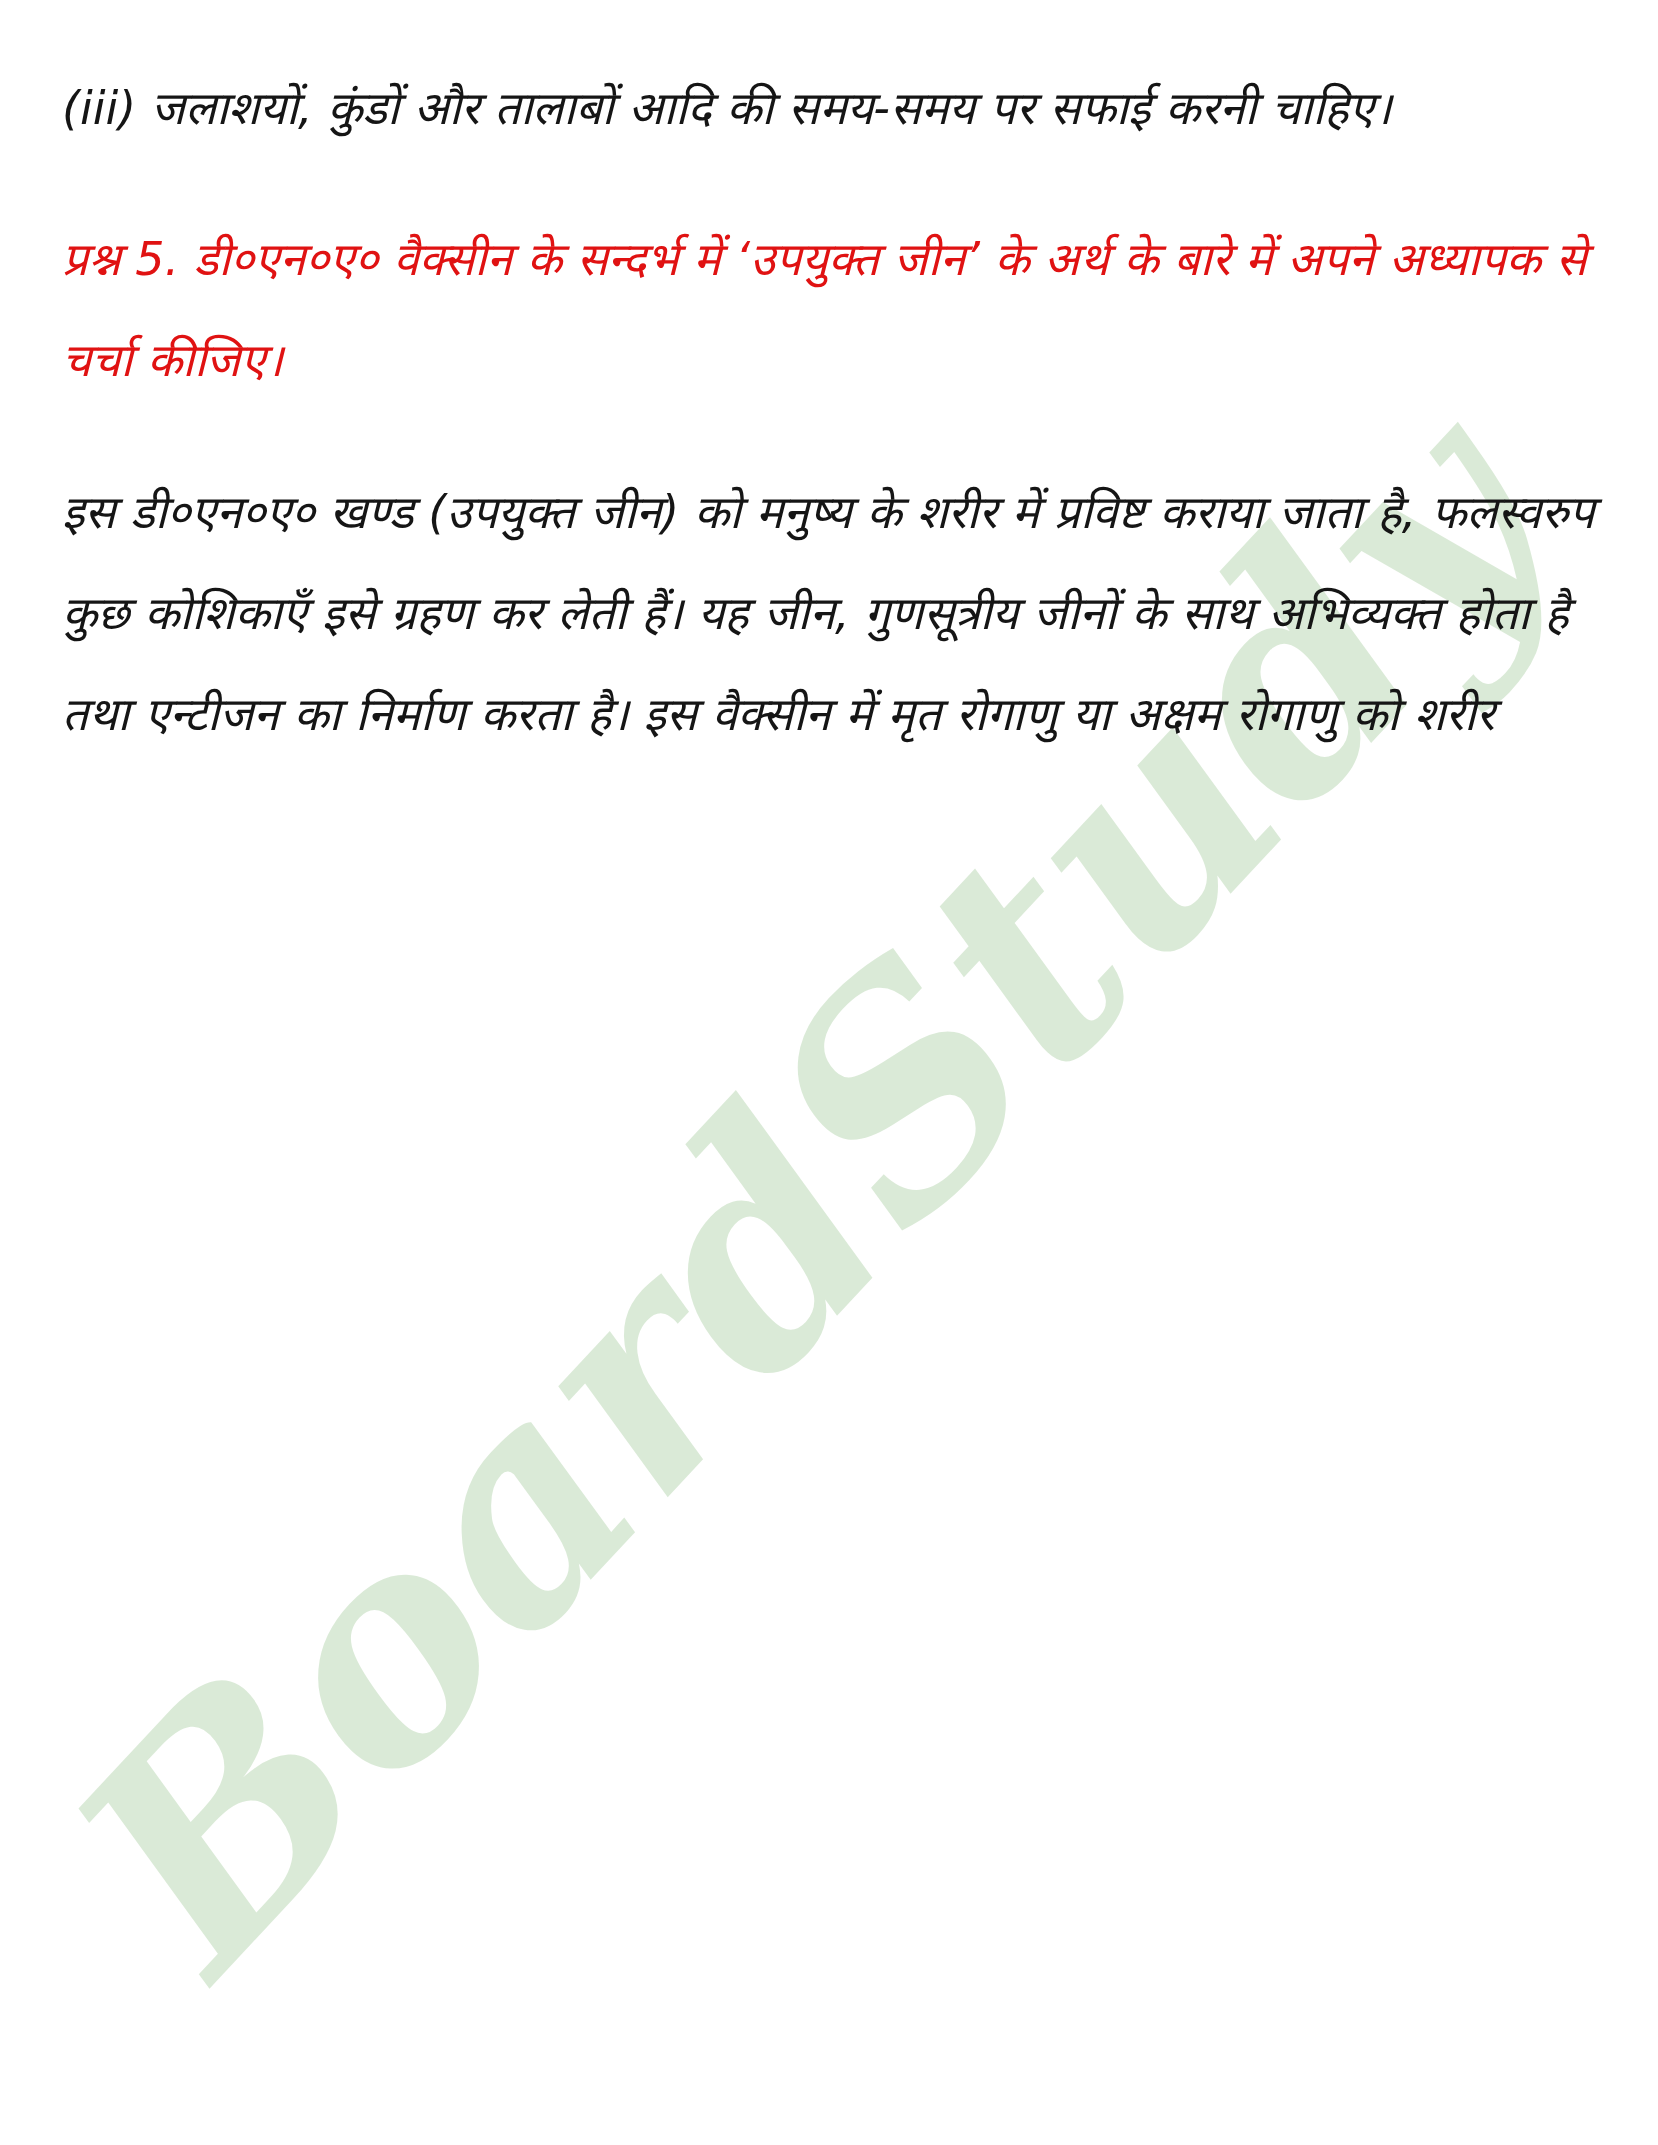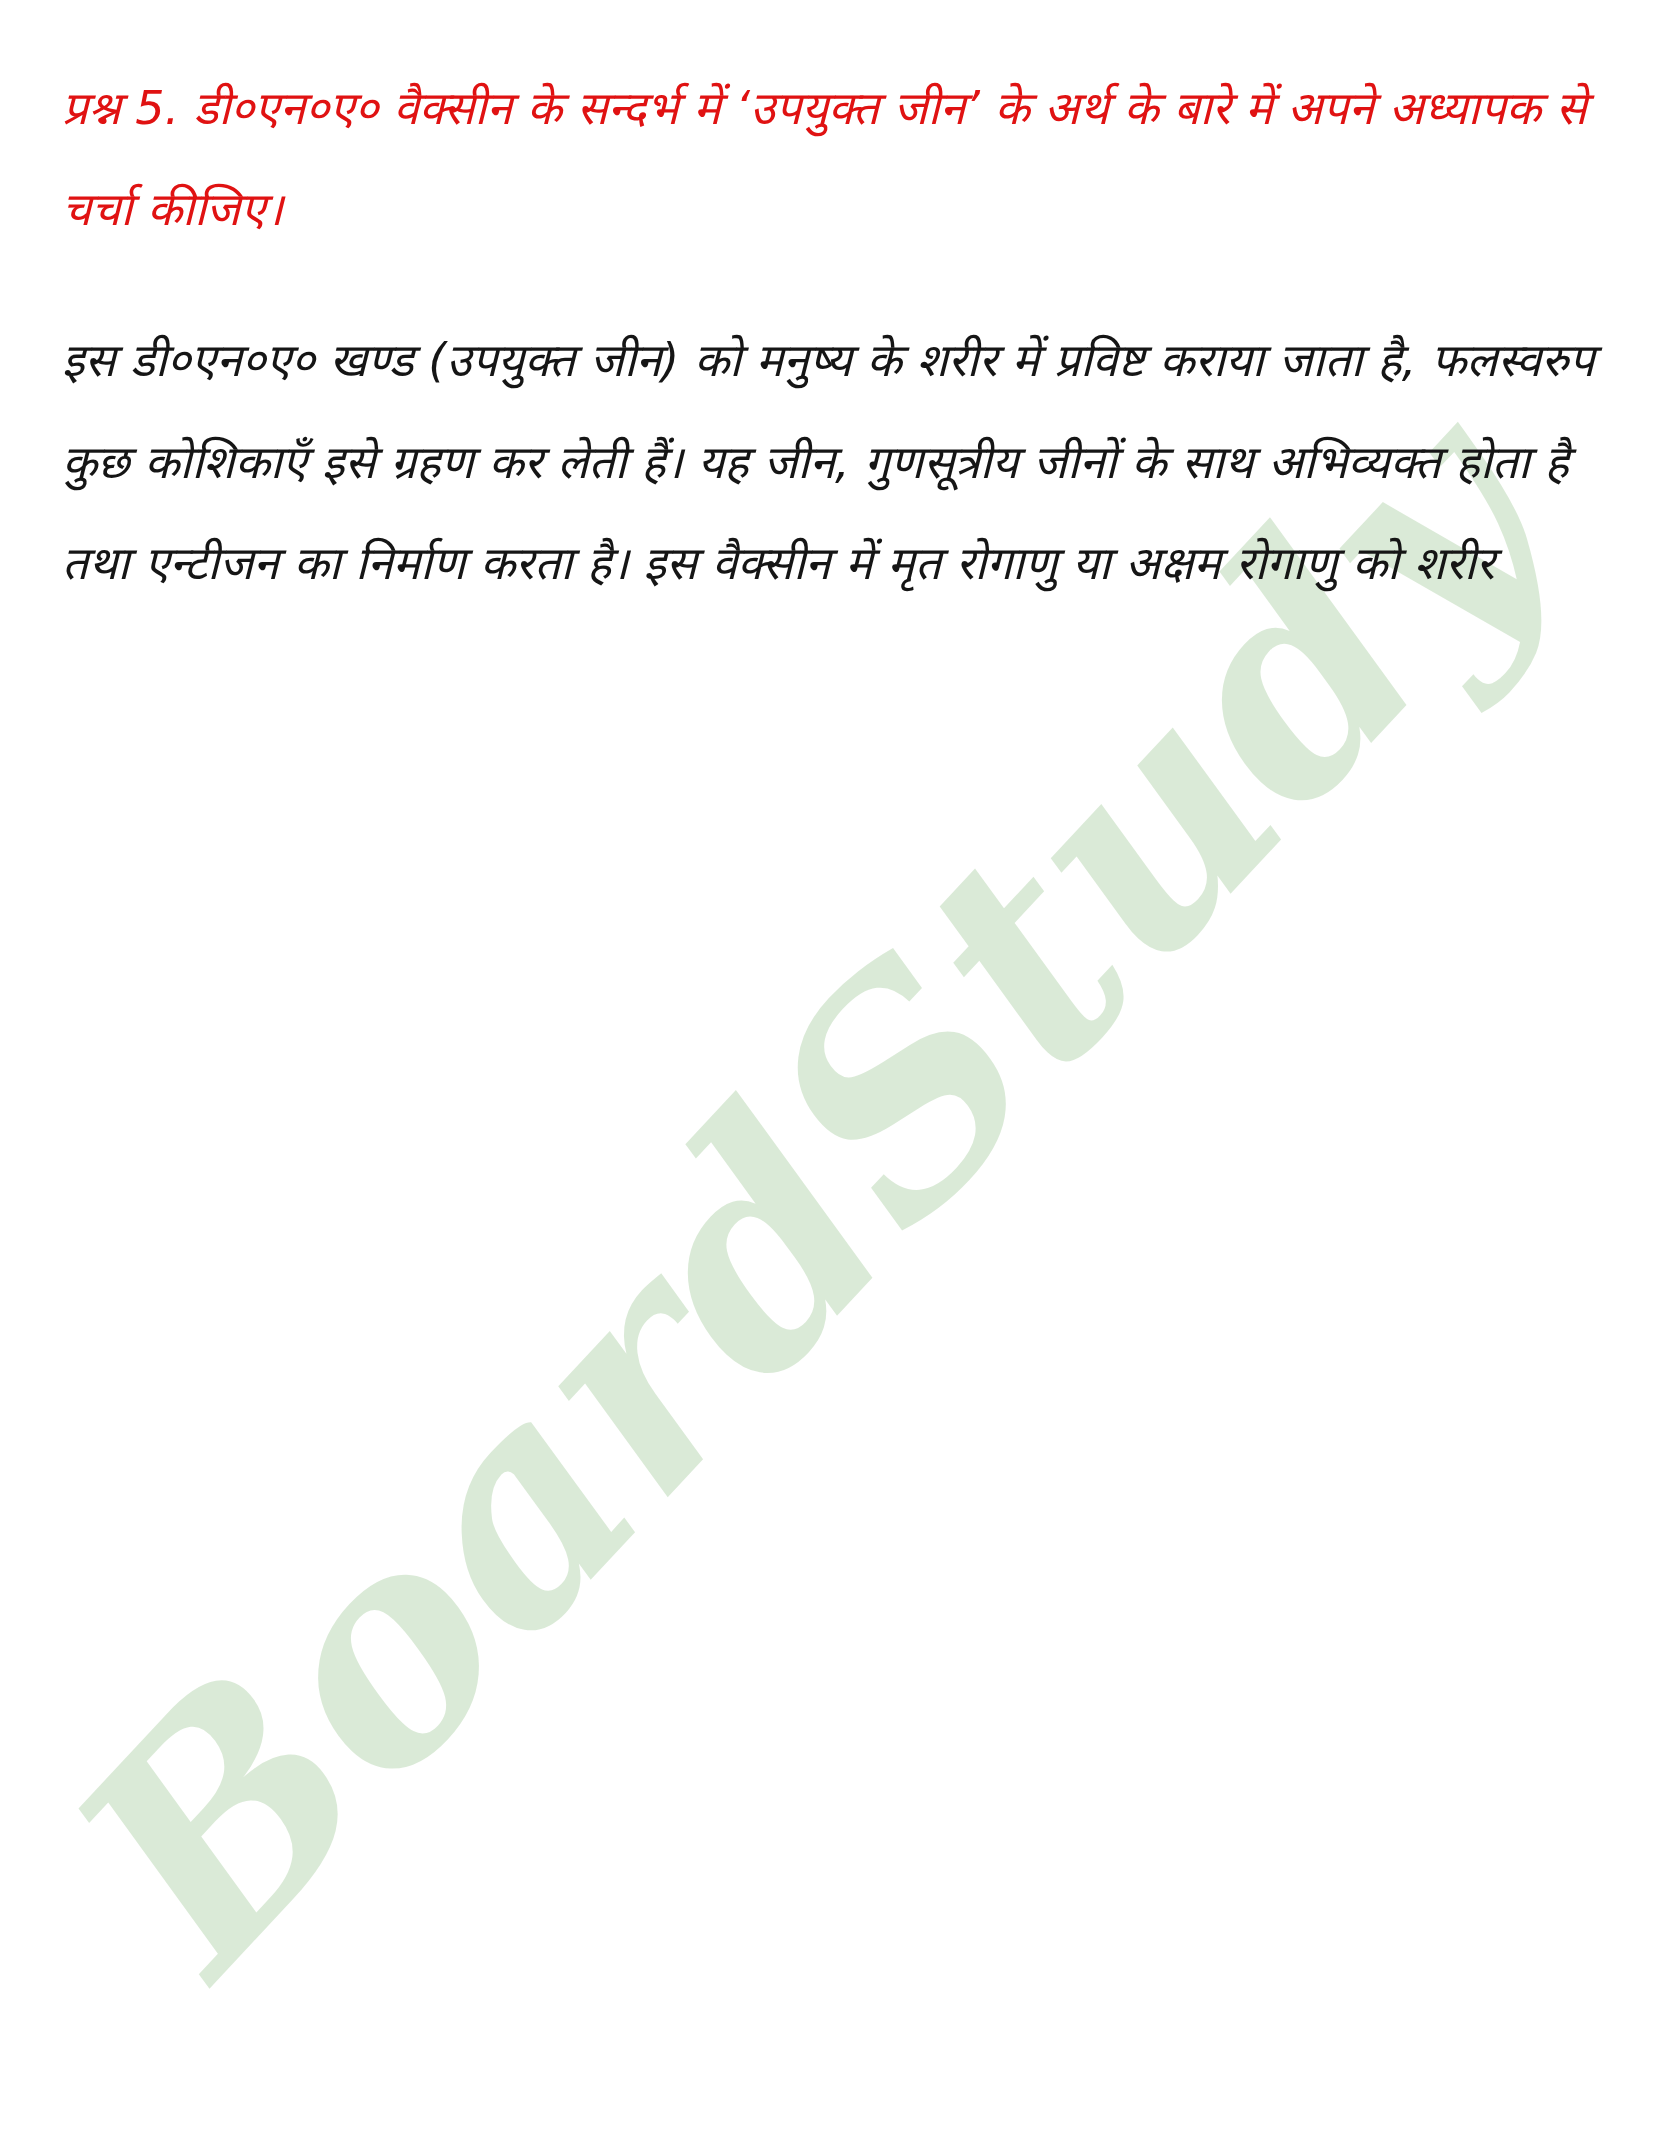--- a/index.html
+++ b/index.html
@@ -63,20 +63,24 @@
 </style>
 </head>
 <body>
 
 <div class="page">
 
   <div class="watermark">BoardStudy</div>
 
   <div class="content">
 
+    <p class="para">
+      <span class="lead">(iii)</span>
+      <span class="body">जलाशयों, कुंडों और तालाबों आदि की समय-समय पर सफाई करनी चाहिए।</span>
+    </p>
 
 
 
 
     <p class="para para-question">
       <span class="lead">प्रश्न 5.</span>
       <span class="body">डी०एन०ए० वैक्सीन के सन्दर्भ में ‘उपयुक्त जीन’ के अर्थ के बारे में अपने अध्यापक से चर्चा कीजिए।</span>
     </p>
 
 

